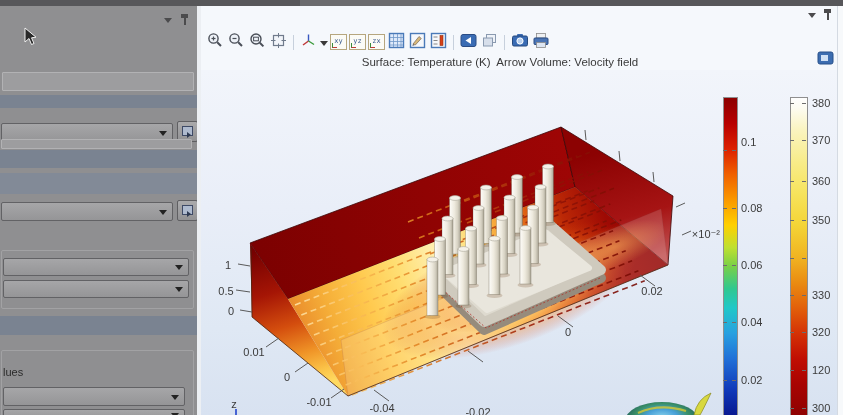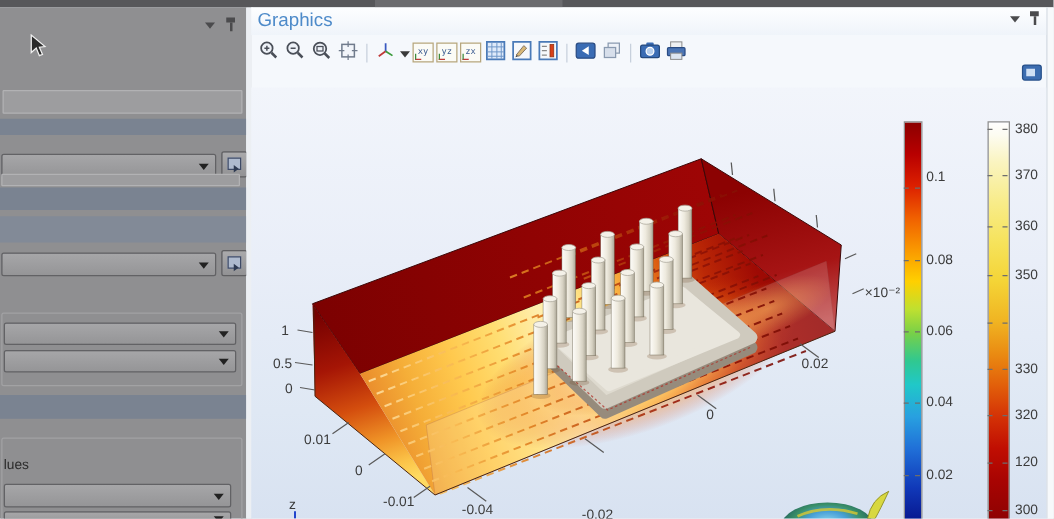--- a/index.html
+++ b/index.html
@@ -104,23 +104,20 @@
 
   <svg class="abs cursor-svg" width="14" height="20">
     <path d="M1,1 L1,15 L5,11.5 L7.5,17.5 L10,16.5 L7.5,10.8 L12,10.2 Z" fill="#2a2a2a" stroke="#f0f0f0" stroke-width="1"></path>
   </svg>
 
   <div class="abs vdivider"></div>
 
   <div class="abs graphics-bg"></div>
   <div class="abs right-strip"></div>
 
-  <div class="abs gheader">
-    <span class="gtitle">Graphics</span>
-  </div>
   <span class="caret" style="left:808px;top:13px;"></span>
   <span class="pin" style="left:824px;top:9px;"></span>
 
   <div class="abs gtoolbar">
     <span class="tbtn">
       <svg width="17" height="17">
           <circle cx="6.5" cy="6.5" r="4.6" fill="#eef2f8" stroke="#4a4f58" stroke-width="1.4"></circle>
           <line x1="10.2" y1="10.2" x2="14" y2="14" stroke="#4a4f58" stroke-width="2"></line>
           <line x1="4.5" y1="6.5" x2="8.5" y2="6.5" stroke="#4a4f58" stroke-width="1.2"></line>
           <line x1="6.5" y1="4.5" x2="6.5" y2="8.5" stroke="#4a4f58" stroke-width="1.2"></line>
@@ -204,20 +201,21 @@
       </span>
     <span class="tbtn">
       <svg width="18" height="17">
           <rect x="4.5" y="1.5" width="9" height="4.5" fill="#eef0f2" stroke="#8a8a8a" stroke-width="0.8"></rect>
           <rect x="2" y="6" width="14" height="6.5" rx="1" fill="#4a74b4" stroke="#2a4c84" stroke-width="1"></rect>
           <rect x="4.5" y="10.5" width="9" height="5" fill="#dde6f2" stroke="#8a8a8a" stroke-width="0.8"></rect>
         </svg>
       </span>
   </div>
 
+  <div class="abs plot-title">Surface: Temperature (K)  Arrow Volume: Velocity field</div>
 
   <span class="abs float-btn">
     <svg width="18" height="15">
         <rect x="1" y="1" width="15" height="12" rx="2" fill="#3c6db0" stroke="#27508a" stroke-width="1"></rect>
         <rect x="4" y="4" width="7" height="6" fill="#cfe0f4"></rect>
       </svg></span>
 
   <div class="abs plot-area"></div>
 
   <svg id="scene" class="abs" width="636" height="345" viewBox="201 70 636 345">

